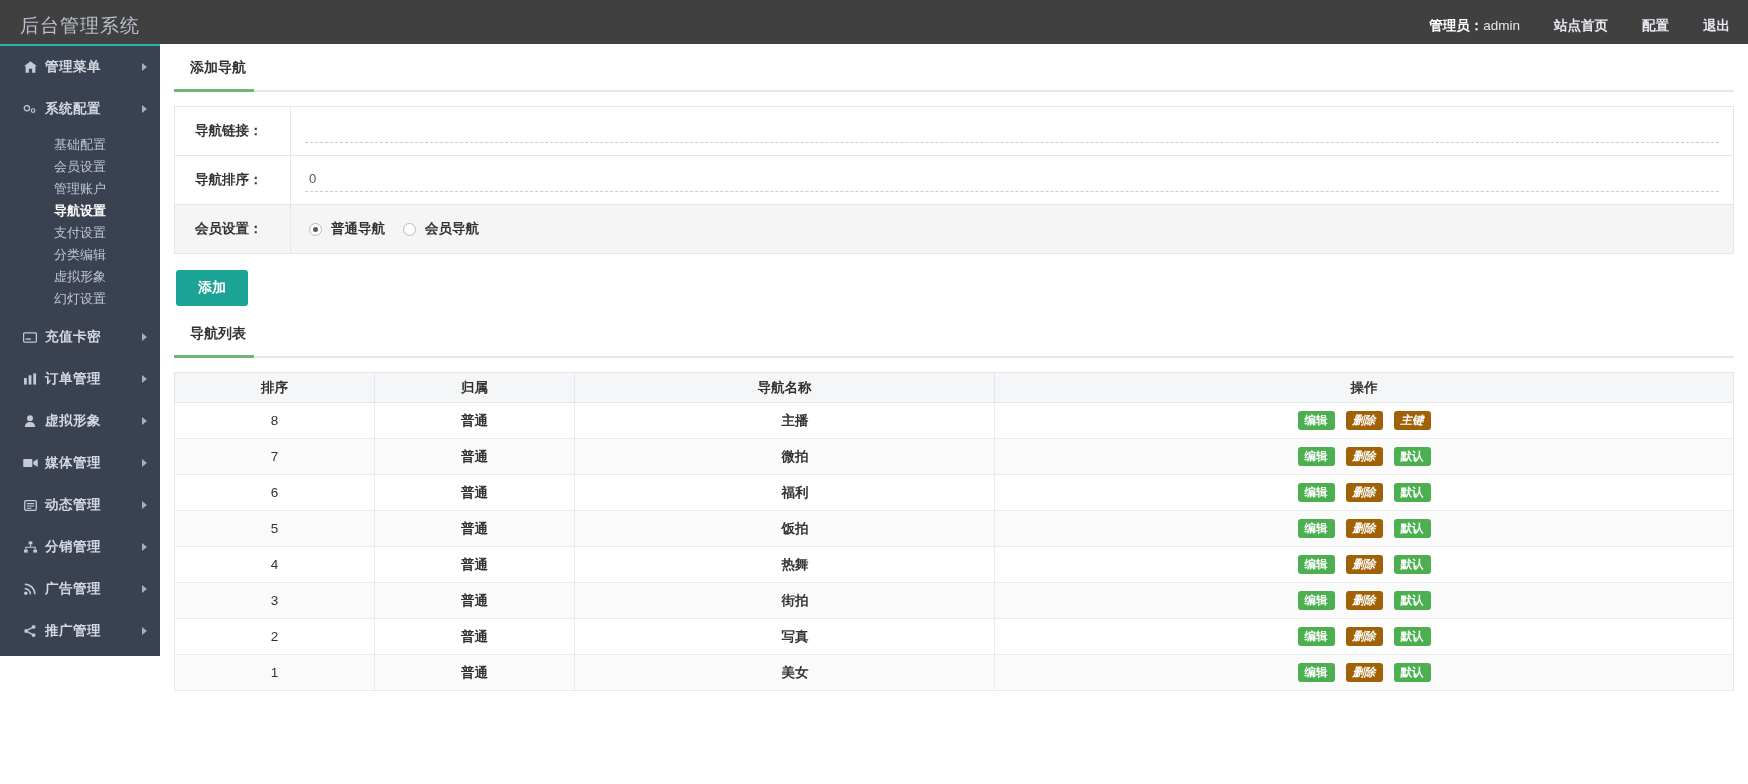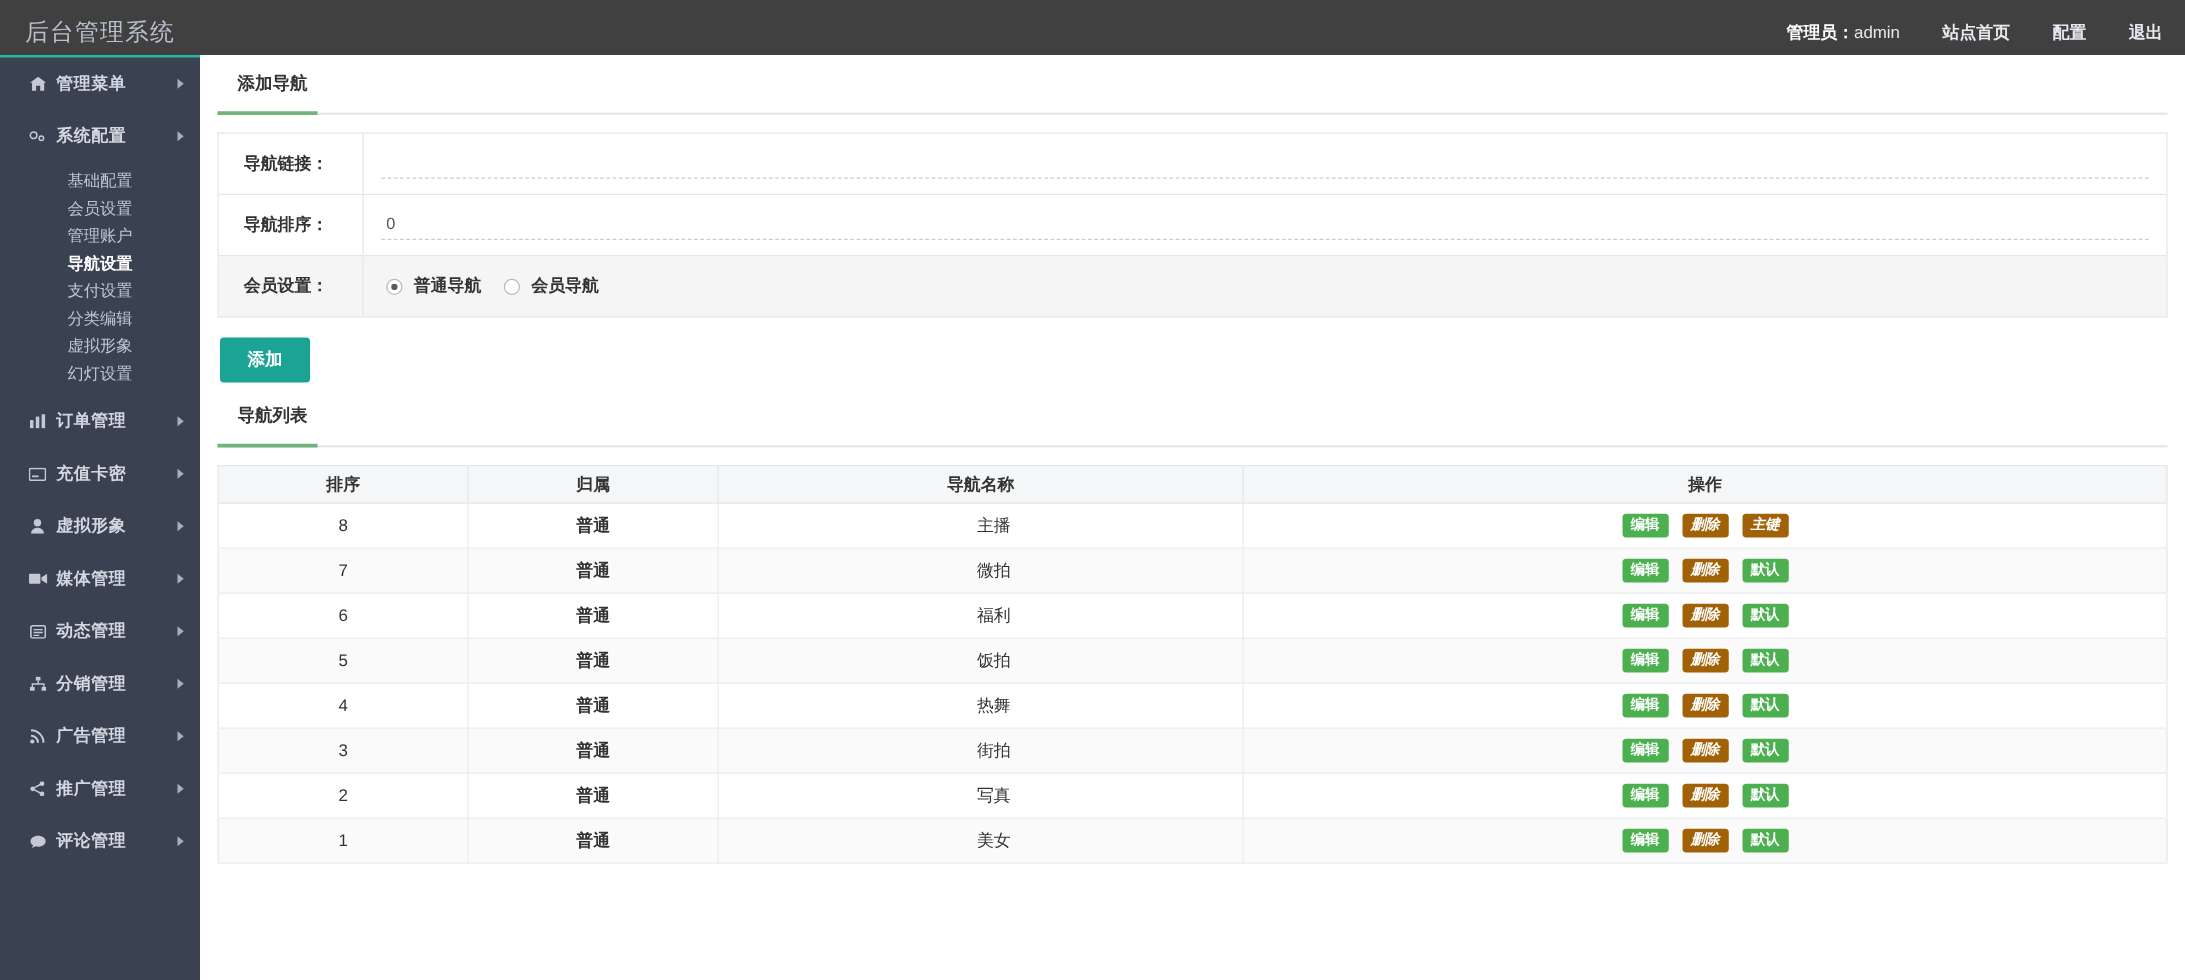--- a/index.html
+++ b/index.html
@@ -24,21 +24,21 @@
   .topnav { display: flex; align-items: flex-start; padding-right: 18px; }
   .topnav .item {
     color: #e6e9ef; font-size: 13.5px; margin-left: 34px;
     text-decoration: none; white-space: nowrap;
   }
   .topnav .item .admin-label { font-weight: bold; color: #ffffff; }
   .topnav .item.plain { font-weight: bold; }
 
   
   .sidebar {
-    position: absolute; top: 44px; left: 0; width: 160px; height: 740px;
+    position: absolute; top: 44px; left: 0; width: 160px; height: 612px;
     background: #3a4151;
     overflow: hidden;
   }
   .sidebar-top-accent {
     height: 2px; background: #28b7a3; width: 160px;
   }
   .menu-group {
     display: flex; align-items: center; position: relative;
     height: 42px; padding-left: 22px; cursor: pointer;
   }
@@ -146,21 +146,21 @@
     border-bottom: 1px solid #e3e6ea; text-align: center;
   }
   .list-table th:last-child { border-right: none; }
   .list-table td {
     height: 36px; font-size: 13.5px; color: #333; text-align: center;
     border-bottom: 1px solid #e9ebee;
     border-right: 1px solid #e9ebee;
   }
   .list-table td:last-child { border-right: none; }
   .list-table tbody tr:nth-child(even) td { background: #fafafa; }
-  .list-table td.col-name { font-weight: normal; padding-left: 21px; }
+  .list-table td.col-name { font-weight: bold; padding-left: 21px; }
   .list-table td.col-own { font-weight: bold; }
   .actions { display: flex; justify-content: center; gap: 11px; }
   .act-btn {
     display: inline-block; font-size: 11.5px; color: #ffffff;
     padding: 3px 7px 4px 7px; border-radius: 3px; cursor: pointer;
     font-weight: bold; line-height: 1.1; white-space: nowrap;
   }
   .act-green { background: #4caf50; }
   .act-red { background: #a16207; font-style: italic; }
 </style>
@@ -208,38 +208,38 @@
     <span class="sub-item">管理账户</span>
     <span class="sub-item active">导航设置</span>
     <span class="sub-item">支付设置</span>
     <span class="sub-item">分类编辑</span>
     <span class="sub-item">虚拟形象</span>
     <span class="sub-item">幻灯设置</span>
   </div>
 
   <div class="menu-group">
     <span class="micon">
+      <svg width="14" height="11" viewBox="0 0 16 12">
+          <rect x="0.7" y="0.7" width="14.6" height="10.6" rx="1" fill="none" stroke="#c4c9d4" stroke-width="1.4"></rect>
+          <rect x="3" y="7" width="6" height="1.6" fill="#c4c9d4"></rect>
+        </svg>
+    </span>
+    <span class="mlabel">充值卡密</span>
+    <span class="caret"></span>
+  </div>
+
+  <div class="menu-group">
+    <span class="micon">
       <svg width="13" height="12" viewBox="0 0 14 12">
           <rect x="0" y="5" width="3" height="7" fill="#c4c9d4"></rect>
           <rect x="5" y="2" width="3" height="10" fill="#c4c9d4"></rect>
           <rect x="10" y="0" width="3" height="12" fill="#c4c9d4"></rect>
         </svg>
     </span>
     <span class="mlabel">订单管理</span>
-    <span class="caret"></span>
-  </div>
-
-  <div class="menu-group">
-    <span class="micon">
-      <svg width="14" height="11" viewBox="0 0 16 12">
-          <rect x="0.7" y="0.7" width="14.6" height="10.6" rx="1" fill="none" stroke="#c4c9d4" stroke-width="1.4"></rect>
-          <rect x="3" y="7" width="6" height="1.6" fill="#c4c9d4"></rect>
-        </svg>
-    </span>
-    <span class="mlabel">充值卡密</span>
     <span class="caret"></span>
   </div>
 
   <div class="menu-group">
     <span class="micon">
       <svg width="12" height="12" viewBox="0 0 12 13">
           <circle cx="6" cy="3.4" r="3.2" fill="#c4c9d4"></circle>
           <path fill="#c4c9d4" d="M0.4 13c0-3.2 2.5-5.3 5.6-5.3S11.6 9.8 11.6 13z"></path>
         </svg>
     </span>

